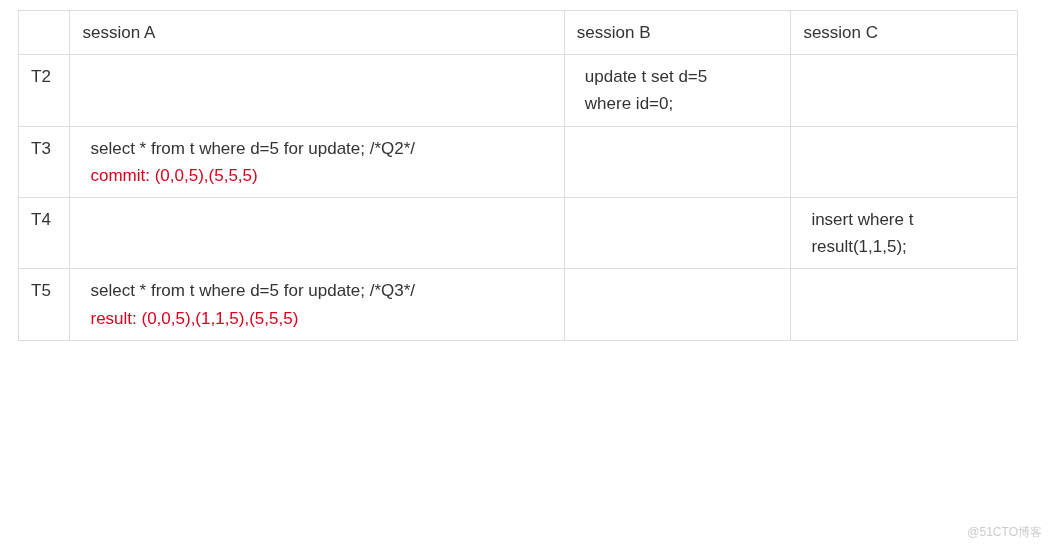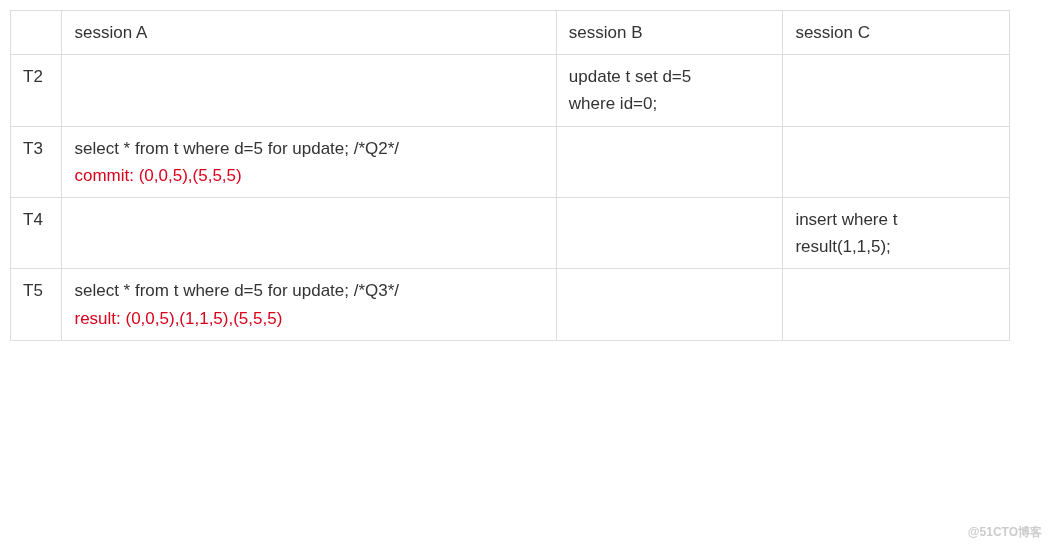--- a/index.html
+++ b/index.html
@@ -1,16 +1,17 @@
 <!DOCTYPE html>
 <html><head>
   <meta charset="utf-8">
   <style>
     * {
       box-sizing: border-box;
+      padding-left: 8px;
     }
     body {
       margin: 0;
       padding: 10px;
       font-family: -apple-system, BlinkMacSystemFont, "Segoe UI", "Microsoft YaHei", Arial, sans-serif;
       font-size: 17px;
       color: #333;
       background: #fff;
       width: 1048px;
     }
@@ -46,21 +47,20 @@
     }
     .line {
       display: block;
     }
     .watermark {
       position: absolute;
       right: 6px;
       top: 524px;
       font-size: 12px;
       color: #ccc;
-      font-weight: bold;
     }
   </style>
 </head>
 <body>
 
 <table>
   <thead>
     <tr>
       <th class="col-time"></th>
       <th class="col-a">session A</th>

